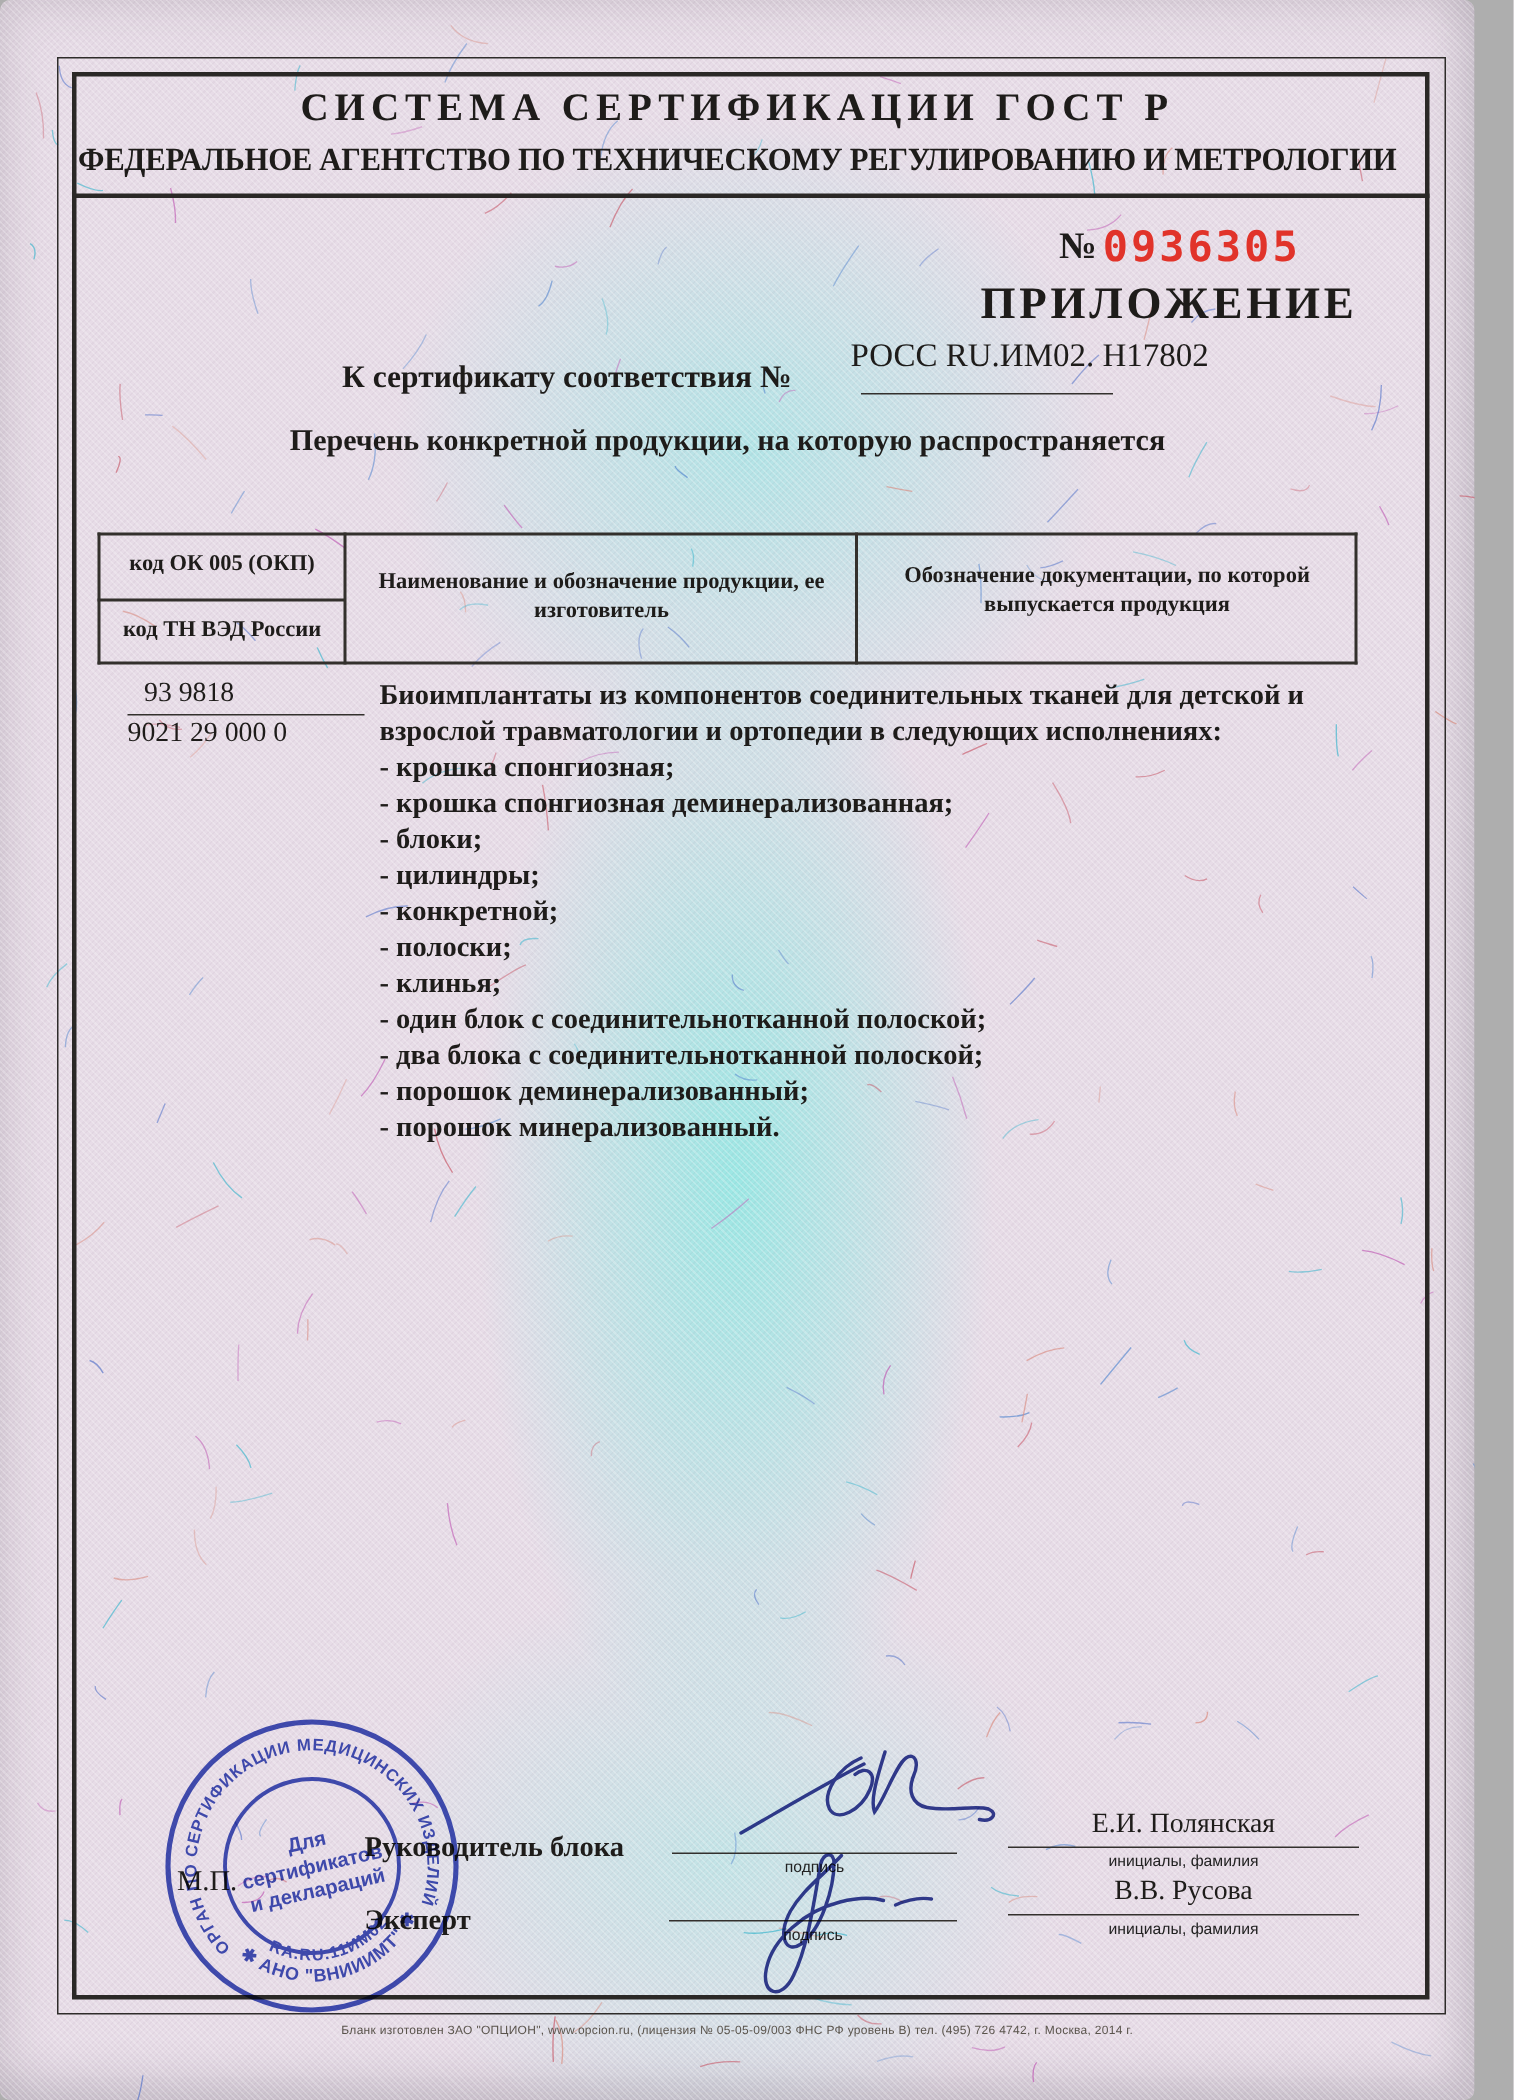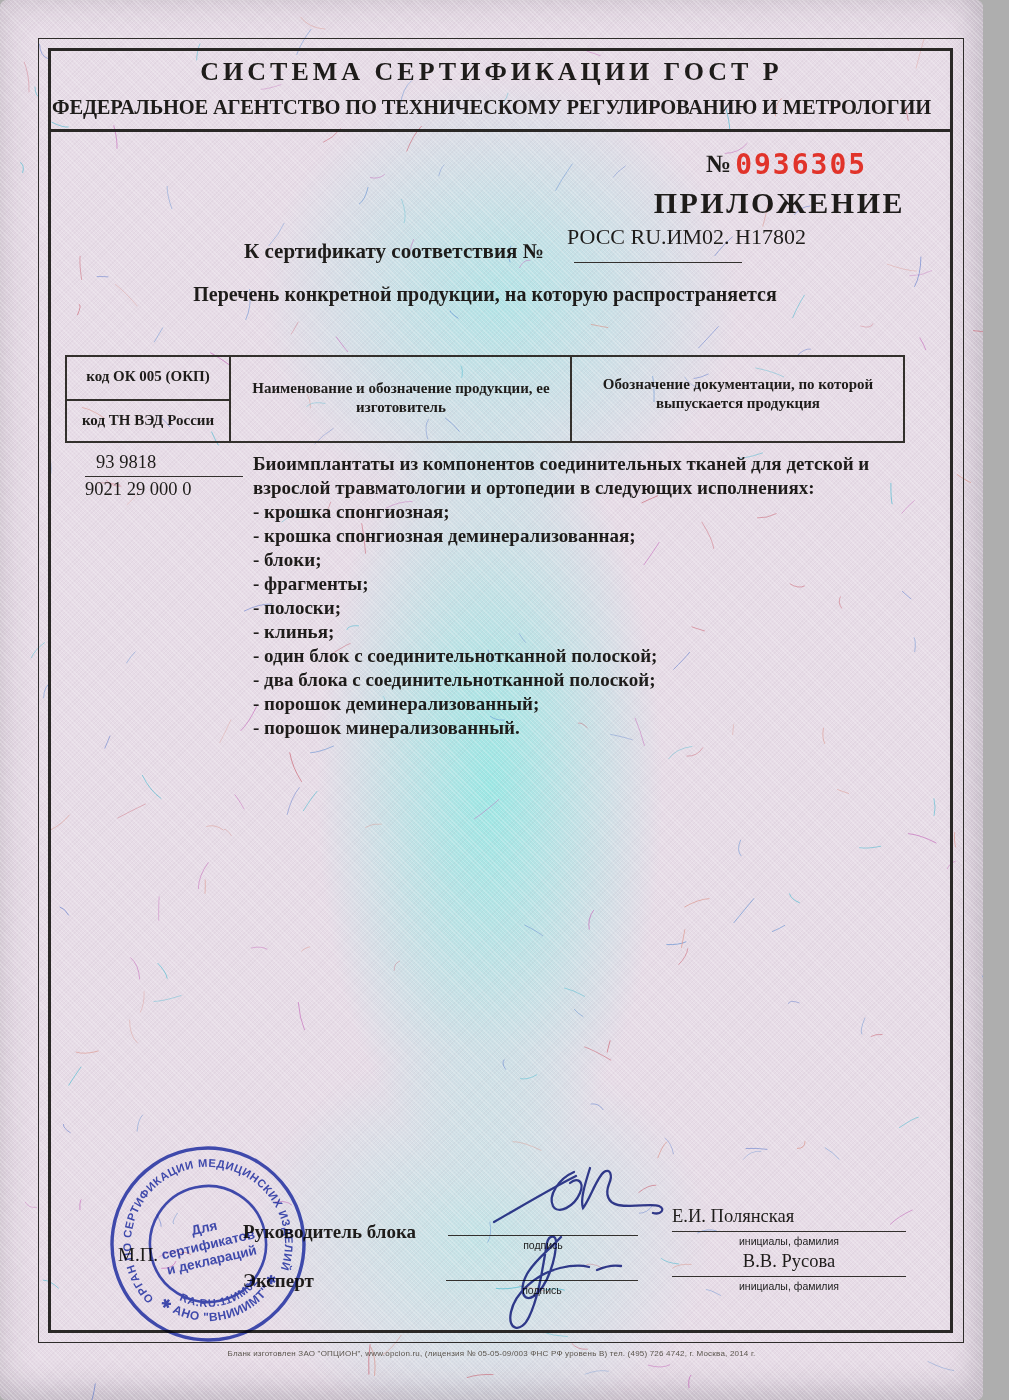--- a/index.html
+++ b/index.html
@@ -36,21 +36,21 @@
   
   .hdr1{left:0;top:57px;width:100%;text-align:center;font-weight:bold;font-size:26px;letter-spacing:4px;z-index:2;}
   .hdr2{left:0;top:96px;width:100%;text-align:center;font-weight:bold;font-size:20.5px;letter-spacing:-0.2px;transform:scaleY(1.05);z-index:2;}
   
   .numrow{left:706px;top:148px;z-index:2;}
   .numrow .no{font-weight:bold;font-size:25px;}
   .numrow .digits{font-family:"DejaVu Sans Mono", monospace;font-weight:bold;font-size:28px;letter-spacing:2px;vertical-align:-2px;}
   
   .title-main{left:65px;top:186px;width:840px;text-align:right;font-weight:bold;font-size:30px;letter-spacing:2.5px;z-index:2;}
   .cert-no{left:567px;top:224px;font-size:22px;z-index:2;}
-  .cert-label{left:228px;top:239px;font-weight:bold;font-size:21px;z-index:2;margin-left:16px;}
+  .cert-label{left:228px;top:239px;font-weight:bold;font-size:21px;z-index:2;}
   .cert-line{left:574px;top:262px;width:168px;height:0;border-top:1.6px solid #33302d;z-index:2;}
   .subtitle{left:65px;top:282px;width:840px;text-align:center;font-weight:bold;font-size:20px;line-height:24px;z-index:2;white-space:normal;}
   
   .tbl{position:absolute;left:65px;top:355px;width:840px;height:88px;z-index:2;}
   .tbl .b{position:absolute;background:#33302c;}
   .cell{position:absolute;font-weight:bold;font-size:15px;text-align:center;line-height:19px;white-space:normal;}
   
   .code1{left:96px;top:452px;font-size:18.5px;z-index:2;}
   .code-line{left:85px;top:476px;width:158px;height:0;border-top:1.6px solid #33302d;z-index:2;}
   .code2{left:85px;top:479px;font-size:18.5px;z-index:2;}
@@ -325,35 +325,36 @@
   <div class="abs code1">93 9818</div>
   <div class="abs code-line"></div>
   <div class="abs code2">9021 29 000 0</div>
 
   <div class="abs desc">
     <div>Биоимплантаты из компонентов соединительных тканей для детской  и</div>
     <div>взрослой травматологии и ортопедии в следующих исполнениях:</div>
     <div>- крошка спонгиозная;</div>
     <div>- крошка спонгиозная деминерализованная;</div>
     <div>- блоки;</div>
-    <div>- фрагменты;</div>
+    <div>- цилиндры;</div>
+    <div>- конкретной;</div>
     <div>- полоски;</div>
     <div>- клинья;</div>
     <div>- один блок с соединительнотканной полоской;</div>
     <div>- два блока с соединительнотканной полоской;</div>
     <div>- порошок деминерализованный;</div>
     <div>- порошок минерализованный.</div>
   </div>
 
   <div class="abs mp">М.П.</div>
 
   <div class="abs sig-label" style="left:243px;top:1221px">Руководитель блока</div>
   <div class="sig-line" style="left:448px;top:1235px;width:190px"></div>
   <div class="cap" style="left:448px;top:1239px;width:190px;text-align:center">подпись</div>
-  <div class="name" style="left:672px;top:1206px;width:234px;">Е.И. Полянская</div>
+  <div class="name" style="left:672px;top:1206px;width:234px;text-align:center">Е.И. Полянская</div>
   <div class="sig-line" style="left:672px;top:1231px;width:234px"></div>
   <div class="cap" style="left:672px;top:1235px;width:234px;text-align:center">инициалы, фамилия</div>
 
   <div class="abs sig-label" style="left:243px;top:1270px">Эксперт</div>
   <div class="sig-line" style="left:446px;top:1280px;width:192px"></div>
   <div class="cap" style="left:446px;top:1284px;width:192px;text-align:center">подпись</div>
   <div class="name" style="left:672px;top:1251px;width:234px;text-align:center">В.В. Русова</div>
   <div class="sig-line" style="left:672px;top:1276px;width:234px"></div>
   <div class="cap" style="left:672px;top:1280px;width:234px;text-align:center">инициалы, фамилия</div>
 

